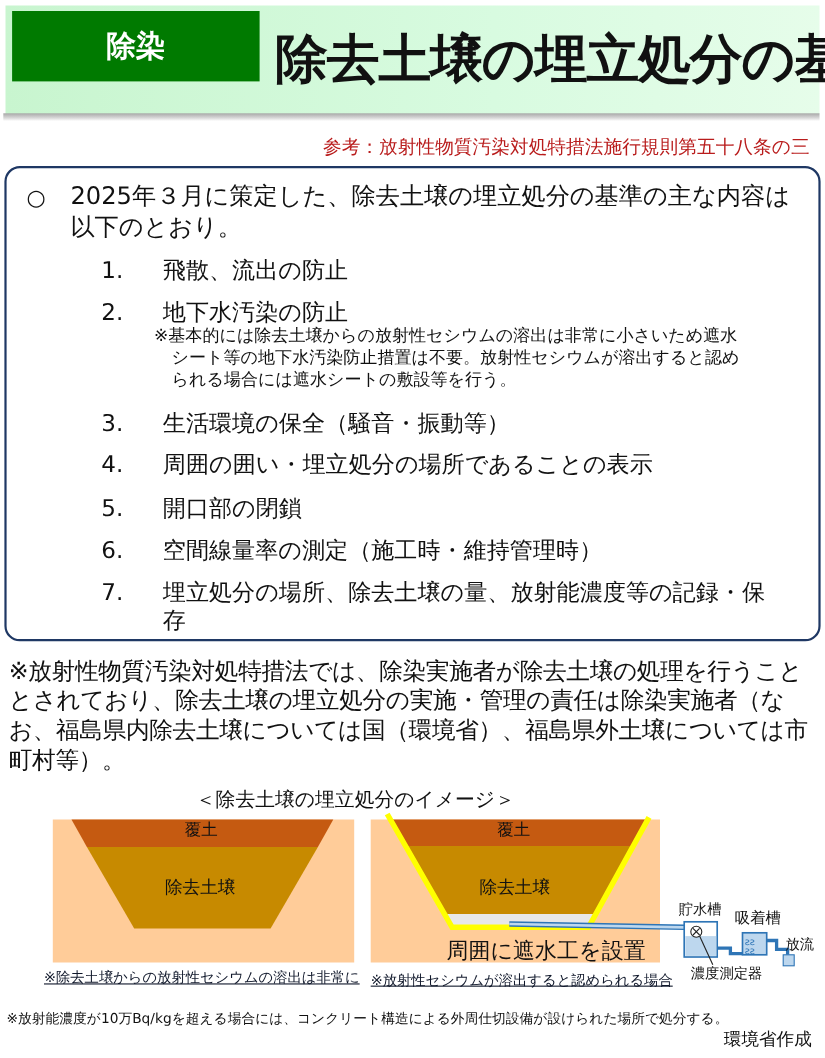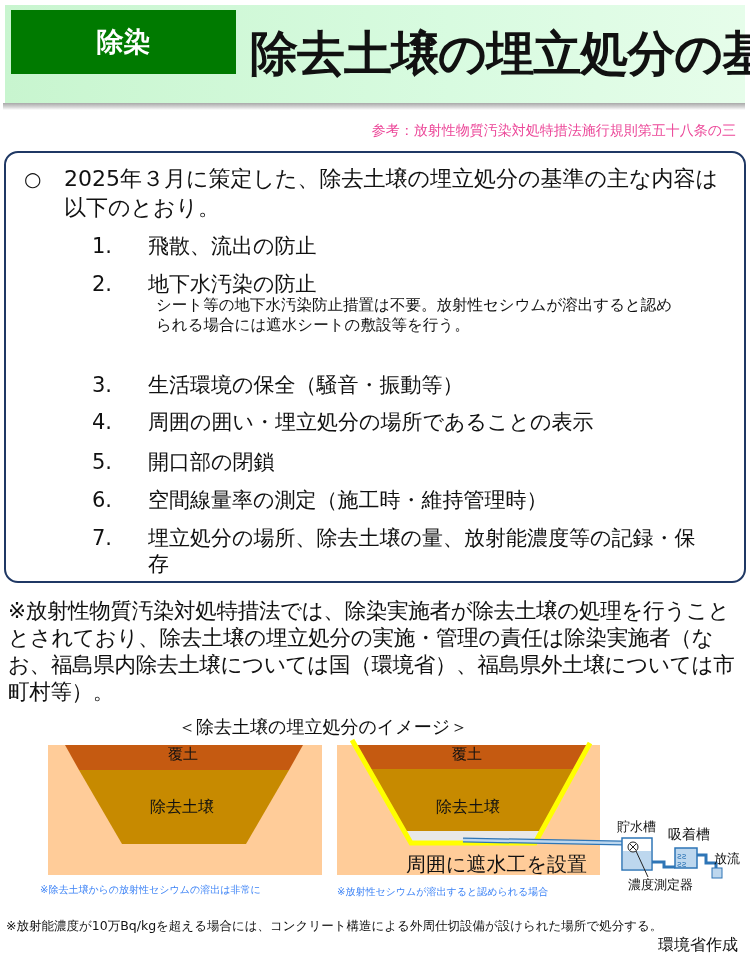--- a/index.html
+++ b/index.html
@@ -9,39 +9,39 @@
 
   
   .header-band { left:5px; top:5px; width:740px; height:99px;
     background:linear-gradient(90deg,#c8f5cf 0%, #d8fbe0 60%, #e6fdea 100%); }
   .header-shadow { left:3px; top:103px; width:742px; height:7px;
     background:linear-gradient(180deg,#a8a8a8 0%, #d8d8d8 60%, #ffffff 100%); }
   .tag-box { left:11px; top:10px; width:225px; height:64px; background:#007a00;
     color:#fff; display:flex; align-items:center; justify-content:center;
     font-size:27px; font-weight:bold; }
   .title { left:250px; top:22px; font-size:48px; font-weight:bold; color:#111; letter-spacing:-1px; white-space:nowrap; }
-  .reference { right:14px; top:122px; font-size:14px; color:#ec4899; white-space:nowrap; }
+  .reference { right:14px; top:122px; font-size:17px; color:#b91c1c; white-space:nowrap; }
 
   
   .main-box { left:4px; top:151px; width:738px; height:428px; border:2px solid #1f3864;
     border-radius:14px; background:#fff; }
   .intro-bullet { left:24px; top:167px; font-size:20px; }
   .intro-text { left:64px; top:164px; width:660px; font-size:22px; line-height:29px; }
   .item { left:92px; font-size:21px; white-space:nowrap; }
   .item .num { display:inline-block; width:56px; }
   .item-note { left:140px; top:295px; width:590px; font-size:15.5px; line-height:20px; }
   .item-note .line2 { padding-left:16px; display:block; }
   .item7-cont { left:148px; top:550px; font-size:21px; }
 
   
   .footnote { left:8px; top:597px; width:730px; font-size:21.5px; line-height:27px; letter-spacing:-0.3px; }
 
   
   .diagram-title { left:178px; top:715px; font-size:18px; white-space:nowrap; }
-  .caption { font-size:10px; color:#3b82f6; line-height:17px; white-space:nowrap; }
+  .caption { font-size:13px; color:#0f172a; line-height:17px; white-space:nowrap;text-decoration:underline; }
   .bottom-note { left:6px; top:918px; font-size:12.5px; white-space:nowrap; }
   .credit { right:12px; top:935px; font-size:16px; white-space:nowrap; }
   svg text { font-family:"DejaVu Sans", "Liberation Sans", sans-serif; }
 </style>
 </head>
 <body>
 
 <div class="abs header-band"></div>
 <div class="abs header-shadow"></div>
 <div class="abs tag-box">除染</div>
@@ -52,20 +52,21 @@
 <div class="abs intro-bullet">○</div>
 <div class="abs intro-text">2025年３月に策定した、除去土壌の埋立処分の基準の主な内容は以下のとおり。</div>
 
 <div class="abs item" style="top:232px">
   <span class="num">1.</span><span>飛散、流出の防止</span>
 </div>
 <div class="abs item" style="top:270px">
   <span class="num">2.</span><span>地下水汚染の防止</span>
 </div>
 <div class="abs item-note">
+  <span>※基本的には除去土壌からの放射性セシウムの溶出は非常に小さいため遮水</span>
   <span class="line2">シート等の地下水汚染防止措置は不要。放射性セシウムが溶出すると認め</span>
   <span class="line2">られる場合には遮水シートの敷設等を行う。</span>
 </div>
 <div class="abs item" style="top:371px">
   <span class="num">3.</span><span>生活環境の保全（騒音・振動等）</span>
 </div>
 <div class="abs item" style="top:408px">
   <span class="num">4.</span><span>周囲の囲い・埋立処分の場所であることの表示</span>
 </div>
 <div class="abs item" style="top:448px">

